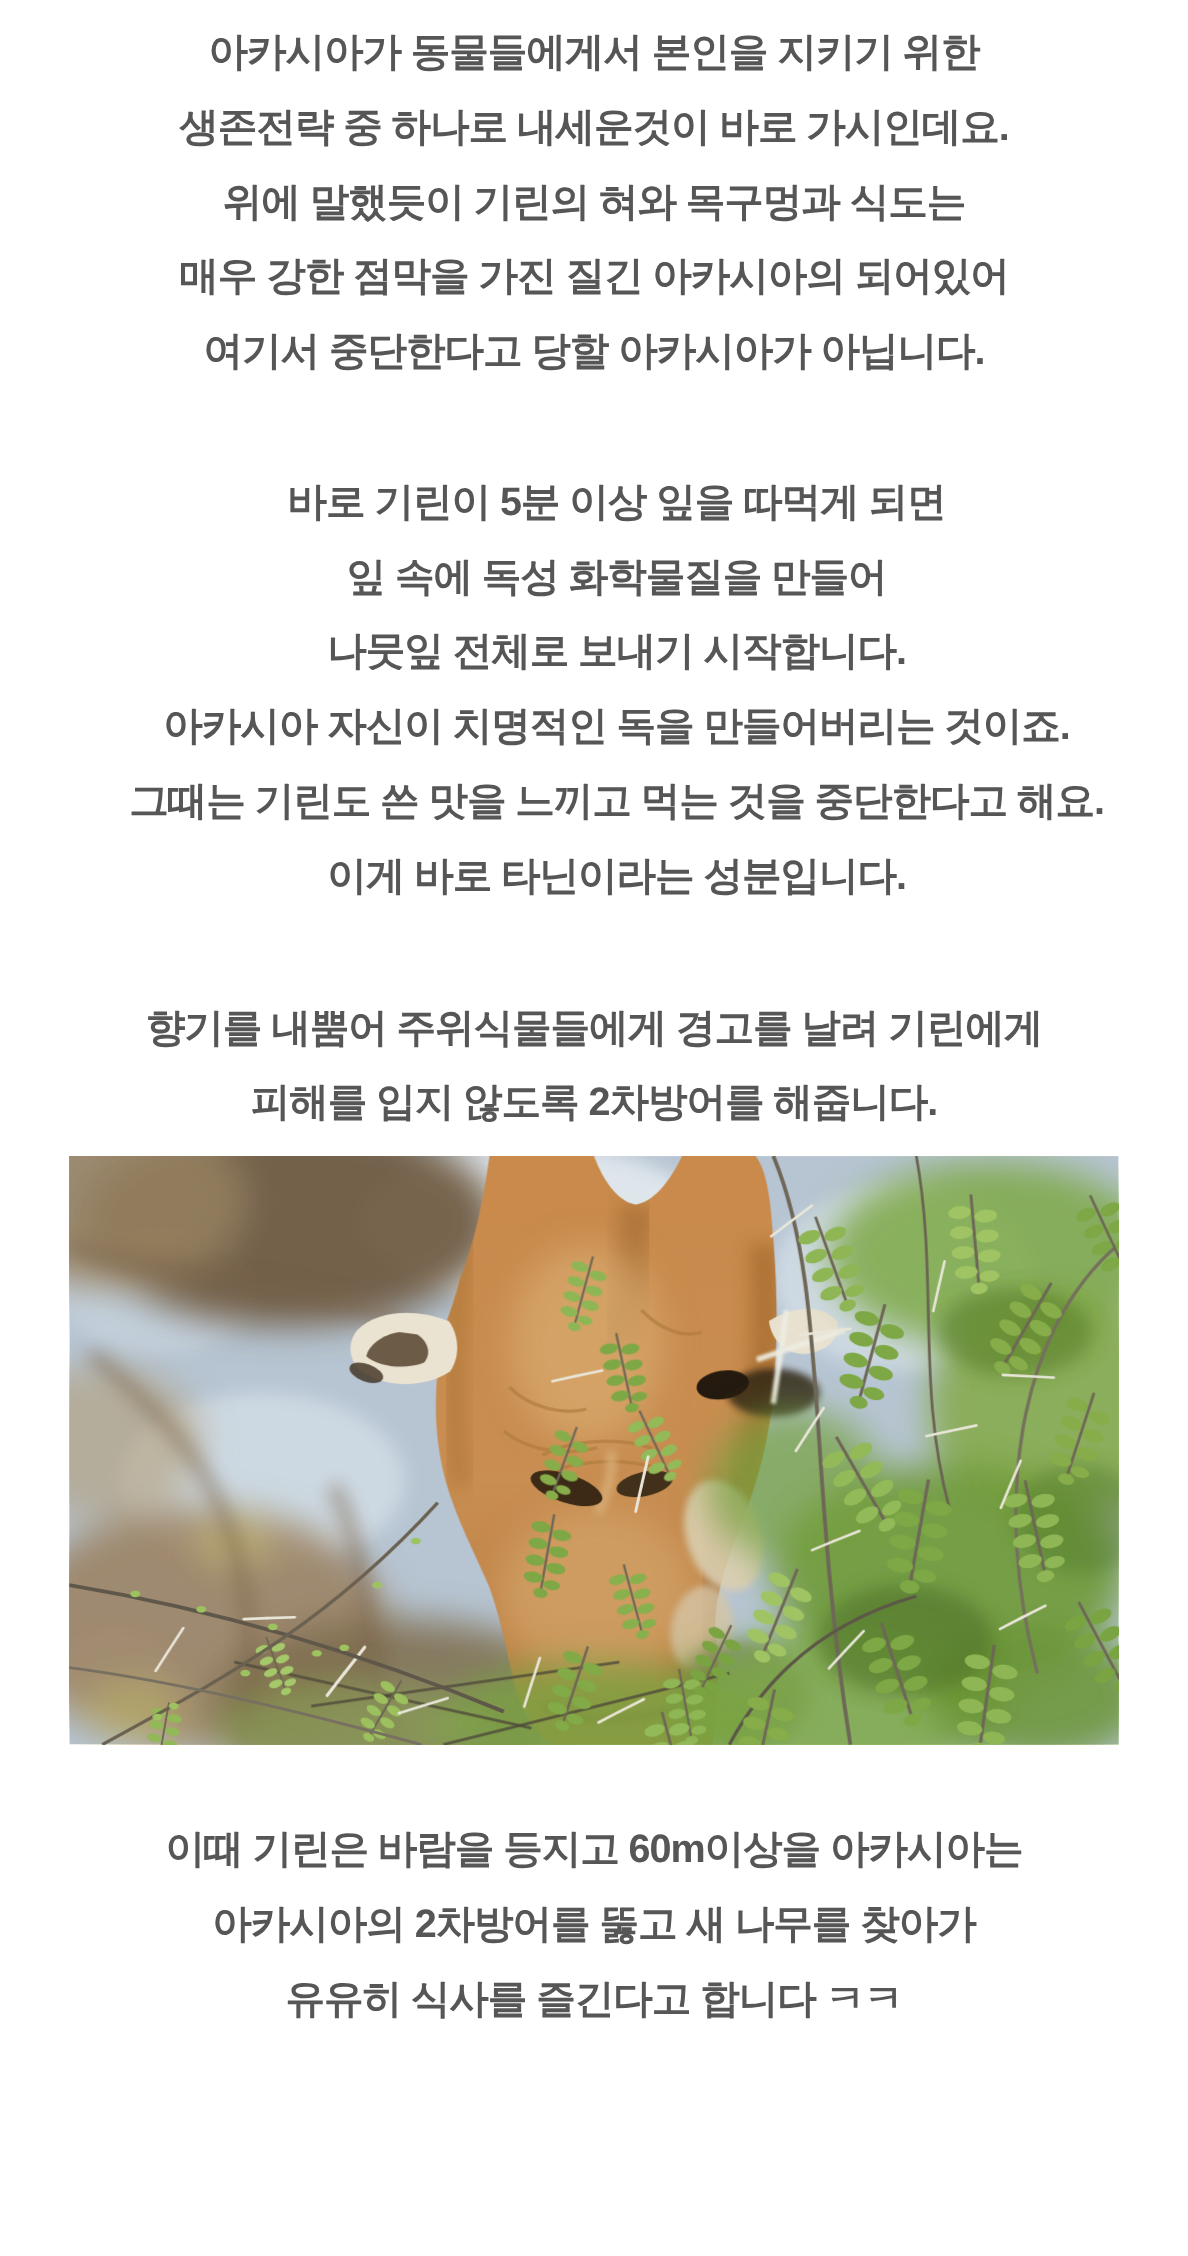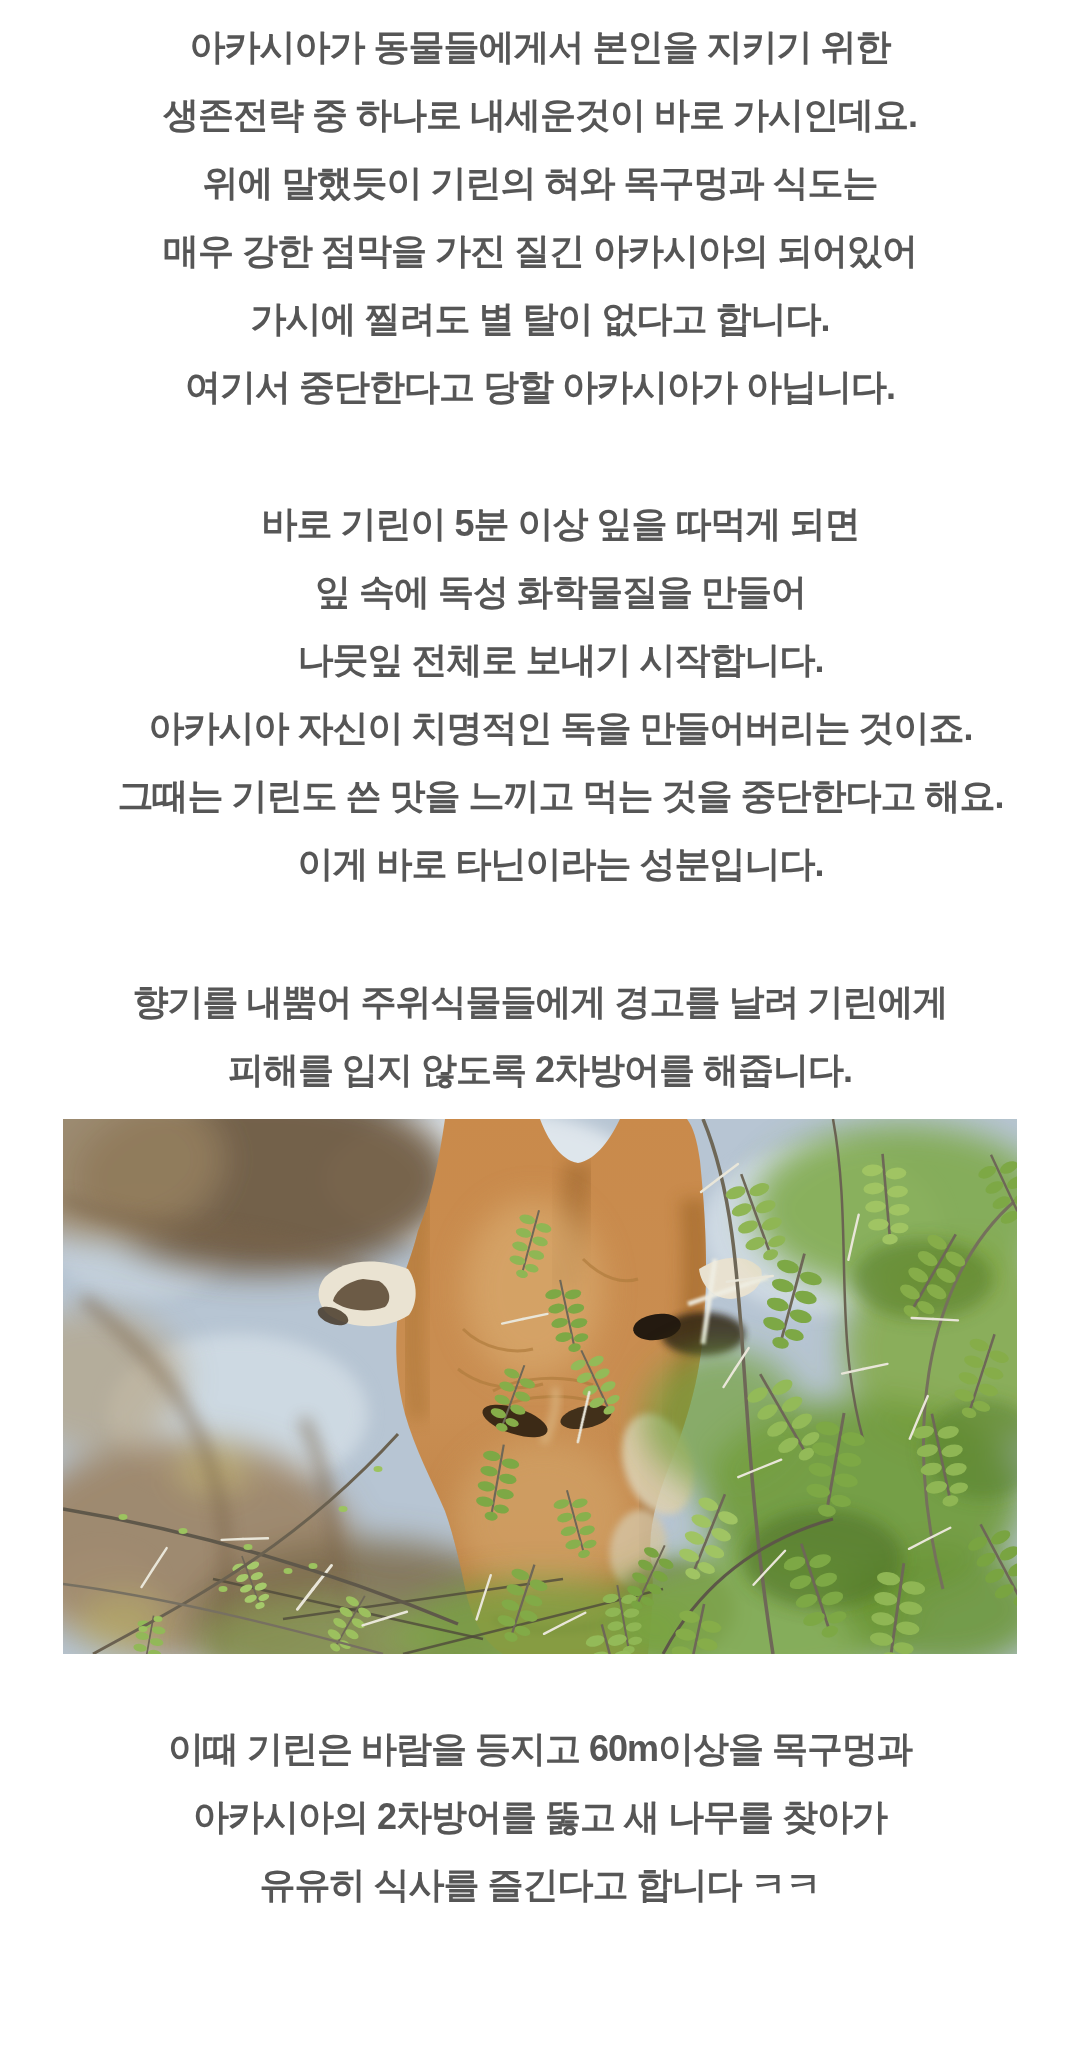--- a/index.html
+++ b/index.html
@@ -39,21 +39,20 @@
 </head>
 <body style="color: rgb(86, 86, 86); background: rgb(255, 255, 255);">
 
 <div class="post">
 
   <p class="para p1">
     <span class="ln">아카시아가 동물들에게서 본인을 지키기 위한</span>
     <span class="ln">생존전략 중 하나로 내세운것이 바로 가시인데요.</span>
     <span class="ln">위에 말했듯이 기린의 혀와 목구멍과 식도는</span>
     <span class="ln">매우 강한 점막을 가진 질긴 아카시아의 되어있어</span>
-    <span class="ln">가시에 찔려도 별 탈이 없다고 합니다.</span>
     <span class="ln">여기서 중단한다고 당할 아카시아가 아닙니다.</span>
   </p>
 
   <p class="para p2">
     <span class="ln">바로 기린이 5분 이상 잎을 따먹게 되면</span>
     <span class="ln">잎 속에 독성 화학물질을 만들어</span>
     <span class="ln">나뭇잎 전체로 보내기 시작합니다.</span>
     <span class="ln">아카시아 자신이 치명적인 독을 만들어버리는 것이죠.</span>
     <span class="ln">그때는 기린도 쓴 맛을 느끼고 먹는 것을 중단한다고 해요.</span>
     <span class="ln">이게 바로 타닌이라는 성분입니다.</span>
@@ -271,18 +270,18 @@
           <ellipse cx="225" cy="452" rx="4.5" ry="3"></ellipse>
             <ellipse cx="80" cy="510" rx="4.5" ry="3"></ellipse>
           <ellipse cx="280" cy="390" rx="4.5" ry="3"></ellipse>
             <ellipse cx="315" cy="350" rx="4.5" ry="3"></ellipse>
         </g>
       </g>
     </svg>
   </figure>
 
   <p class="para p4">
-    <span class="ln">이때 기린은 바람을 등지고 60m이상을 목구멍과</span>
+    <span class="ln">이때 기린은 바람을 등지고 60m이상을 아카시아는</span>
     <span class="ln">아카시아의 2차방어를 뚫고 새 나무를 찾아가</span>
     <span class="ln">유유히 식사를 즐긴다고 합니다 ㅋㅋ</span>
   </p>
 
 </div>
 
 </body></html>

